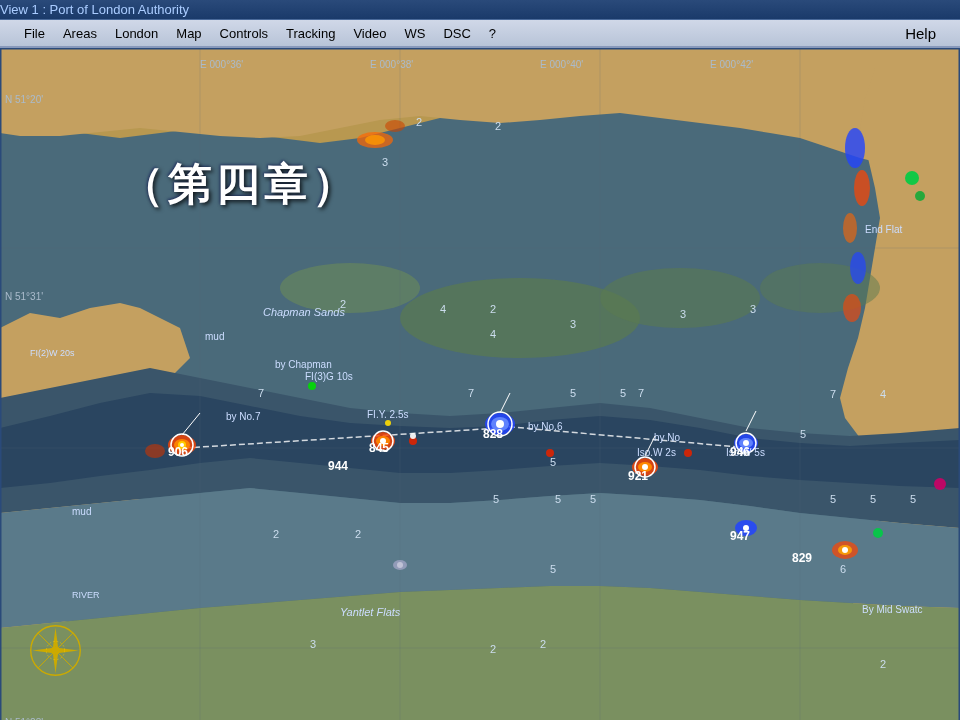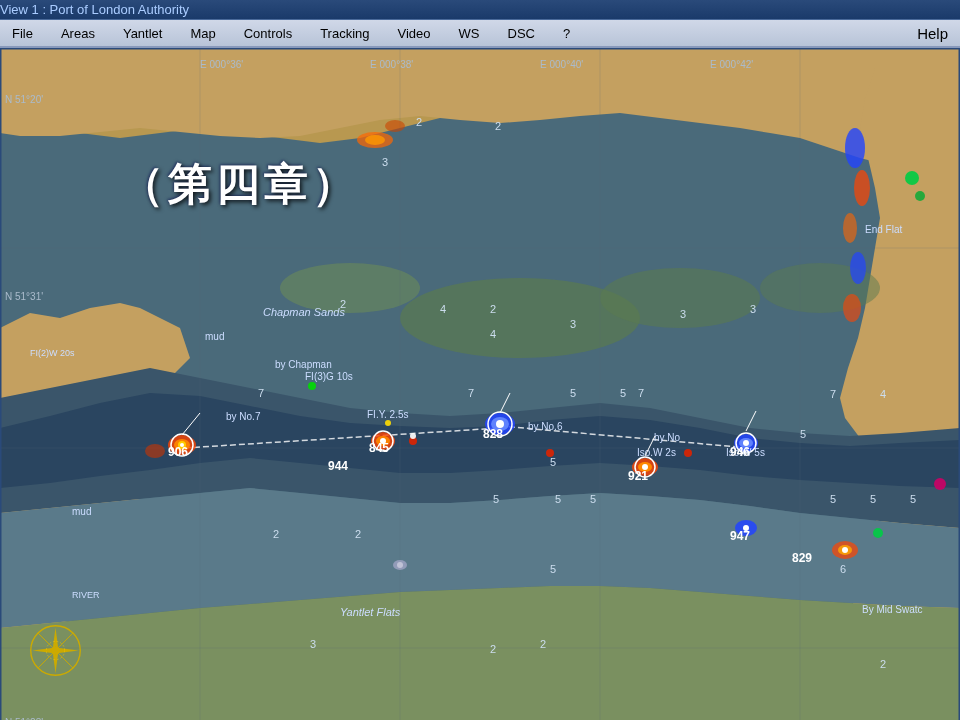--- a/index.html
+++ b/index.html
@@ -19,22 +19,22 @@
       font-size: 13px;
       padding: 2px 0;
       border-bottom: 1px solid #4a6a9a;
     }
 
     
     #menu-bar {
       background: linear-gradient(to bottom, #d0d8e8, #b8c4d8);
       display: flex;
       align-items: center;
-      padding: 2px 4px;
-      gap: 12px;
+      padding: 2px 16px;
+      gap: 2px;
       height: 28px;
       border-bottom: 2px solid #8899bb;
     }
     .menu-item {
       color: #000;
       font-size: 13px;
       padding: 2px 8px;
       cursor: pointer;
       border-radius: 2px;
     }
@@ -95,21 +95,21 @@
 </head>
 <body>
 
 <div id="title-bar">
   <span>View 1 : Port of London Authority</span>
 </div>
 
 <div id="menu-bar">
   <span class="menu-item">File</span>
   <span class="menu-item">Areas</span>
-  <span class="menu-item">Yantlet</span>
+  <span class="menu-item">London</span>
   <span class="menu-item">Map</span>
   <span class="menu-item">Controls</span>
   <span class="menu-item">Tracking</span>
   <span class="menu-item">Video</span>
   <span class="menu-item">WS</span>
   <span class="menu-item">DSC</span>
   <span class="menu-item">?</span>
   <span id="help-btn">Help</span>
 </div>
 

